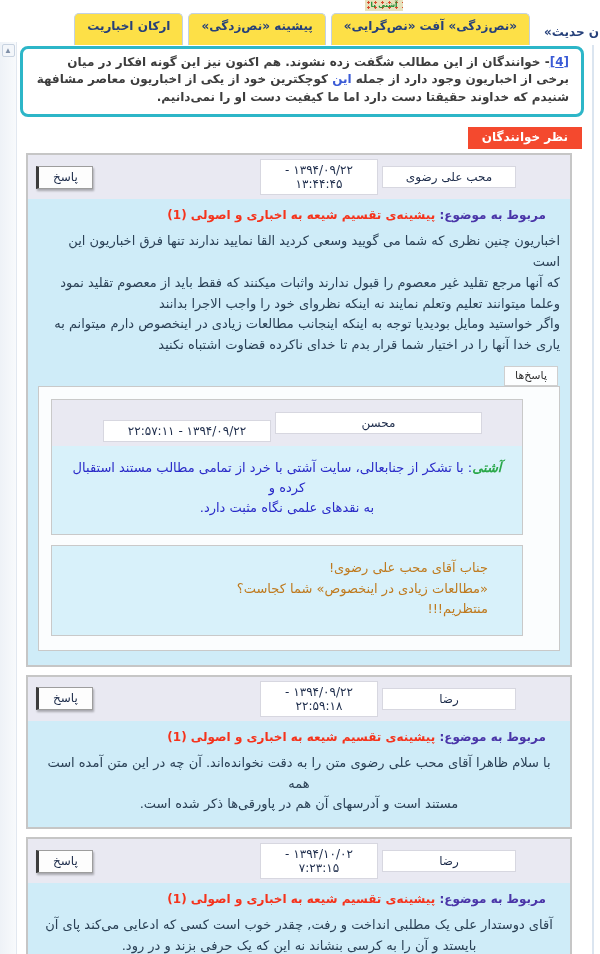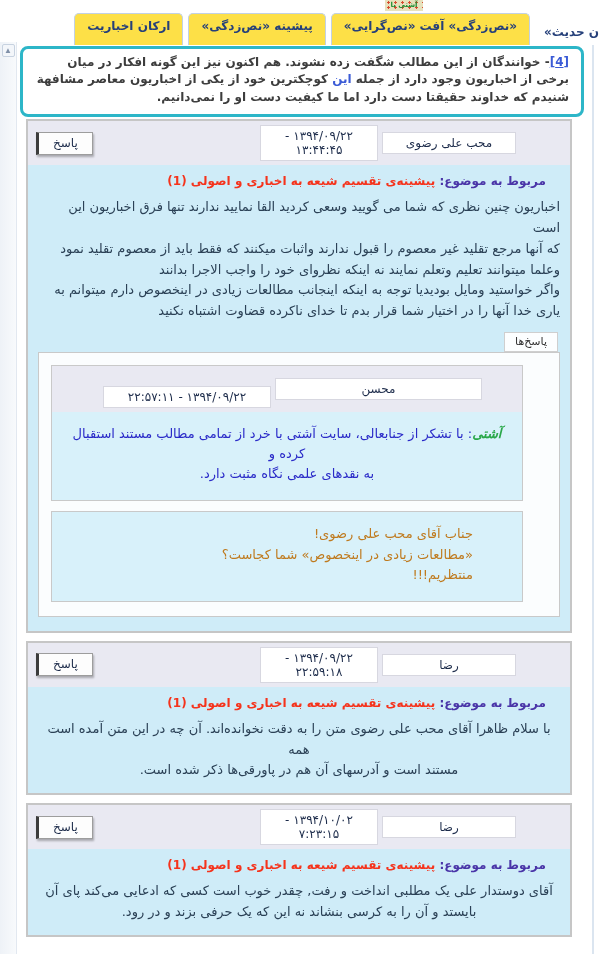--- a/index.html
+++ b/index.html
@@ -14,21 +14,21 @@
   .scrollbar { position:absolute; left:0; top:42px; bottom:0; width:17px;
     background:linear-gradient(to right,#eef2f7,#f8fafc); border-right:1px solid #e2e8f0; z-index:4; }
   .scroll-btn { width:13px; height:13px; margin:2px auto 0; background:#f3f6fa;
     border:1px solid #c7d2e0; border-radius:2px; color:#7f90a8; font-size:8px;
     line-height:11px; text-align:center; padding:0; display:block; }
 
   .right-line { position:absolute; right:6px; top:44px; bottom:0; width:2px; background:#dbe5f0; }
 
   
   .topbar { height:40px; position:relative; }
-  .logo { position:absolute; left:385px; top:0; width:38px; height:11px; overflow:hidden;
+  .logo { position:absolute; left:365px; top:0; width:38px; height:11px; overflow:hidden;
     background: radial-gradient(circle, #d84a2e 1px, transparent 1.4px) 0 0/7px 5px, #e7e1bd;
     color:#1e8f33; font-size:7px; font-weight:bold; line-height:11px; text-align:center; }
   .tabs { position:absolute; top:13px; right:-2px; display:flex; gap:5px; align-items:flex-end; }
   .tab { background:#fde047; border:1px solid #c2d1e3; border-bottom:none;
     border-radius:5px 5px 0 0; padding:5px 12px 12px; font-size:12px; font-weight:bold;
     color:#26407a; white-space:nowrap; cursor:default; }
   .tab.active { background:#fff; border-color:transparent; padding:5px 2px 6px 8px; }
 
   .content { margin:0 14px 0 18px; }
 
@@ -64,21 +64,21 @@
   .replies-title { display:block; width:fit-content; background:#fcfeff; border:1px solid #cfcfcf;
     font-size:11px; color:#333; padding:2px 10px 3px; margin:10px 2px 0; }
   .replies { border:1px solid #c9c9c9; background:#fbfdfe; margin:0 0 2px; padding:12px 8px 4px; }
   .reply-card { border:1px solid #c9c9c9; background:#fff; margin:0 28px 10px 4px; }
   .reply-card .card-header { padding:4px 40px 4px 8px; }
   .reply-card .hbox.name { width:207px; }
   .reply-card .hbox.date { width:168px;margin-top:16px; }
   .reply-body { background:#d8f1fa; padding:12px 12px 16px; font-size:13px; line-height:1.55; white-space:pre-line; }
   .reply-body.blue { color:#2a2ac8; text-align:center; }
   .reply-body.blue .ashti { color:#2aa84a; font-weight:bold; font-style:italic; }
-  .reply-body.orange { color:#bf7a1e; text-align:right; padding-right:49px; }
+  .reply-body.orange { color:#bf7a1e; text-align:right; padding-right:34px; }
 </style>
 </head>
 <body>
 
 <div class="scrollbar">
   <button class="scroll-btn">▲</button>
 </div>
 <div class="right-line"></div>
 
 <div class="topbar">
@@ -90,20 +90,21 @@
     <div class="tab">ارکان اخباریت</div>
   </div>
 </div>
 
 <div class="content">
 
   <div class="quote">
     <a href="#">[4]</a><span>- خوانندگان از این مطالب شگفت زده نشوند. هم اکنون نیز این گونه افکار در میان برخی از اخباریون وجود دارد از جمله </span><a href="#" class="inline-link">این</a><span> کوچکترین خود از یکی از اخباریون معاصر مشافهة شنیدم که خداوند حقیقتا دست دارد اما ما کیفیت دست او را نمی‌دانیم.</span>
   </div>
 
+  <div class="section-label">نظر خوانندگان</div>
 
   
   <div class="card">
     <div class="card-header">
       <div class="hbox name">محب علی رضوی</div>
       <div class="hbox date">۱۳۹۴/۰۹/۲۲ - ۱۳:۴۴:۴۵</div>
       <button class="reply-btn">پاسخ</button>
     </div>
     <div class="card-body">
       <div class="topic">

